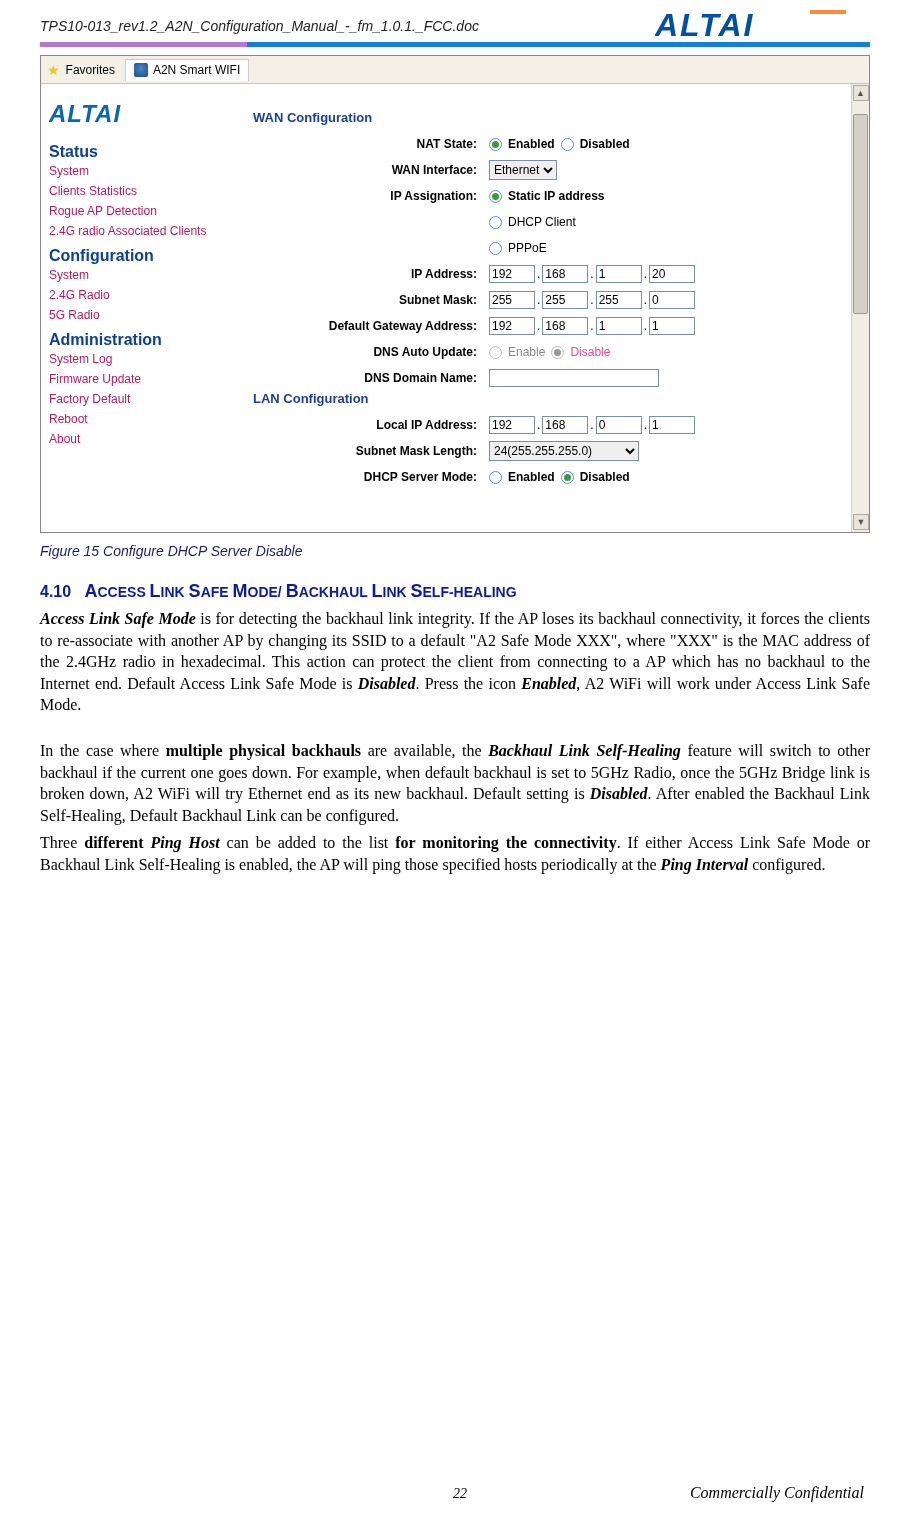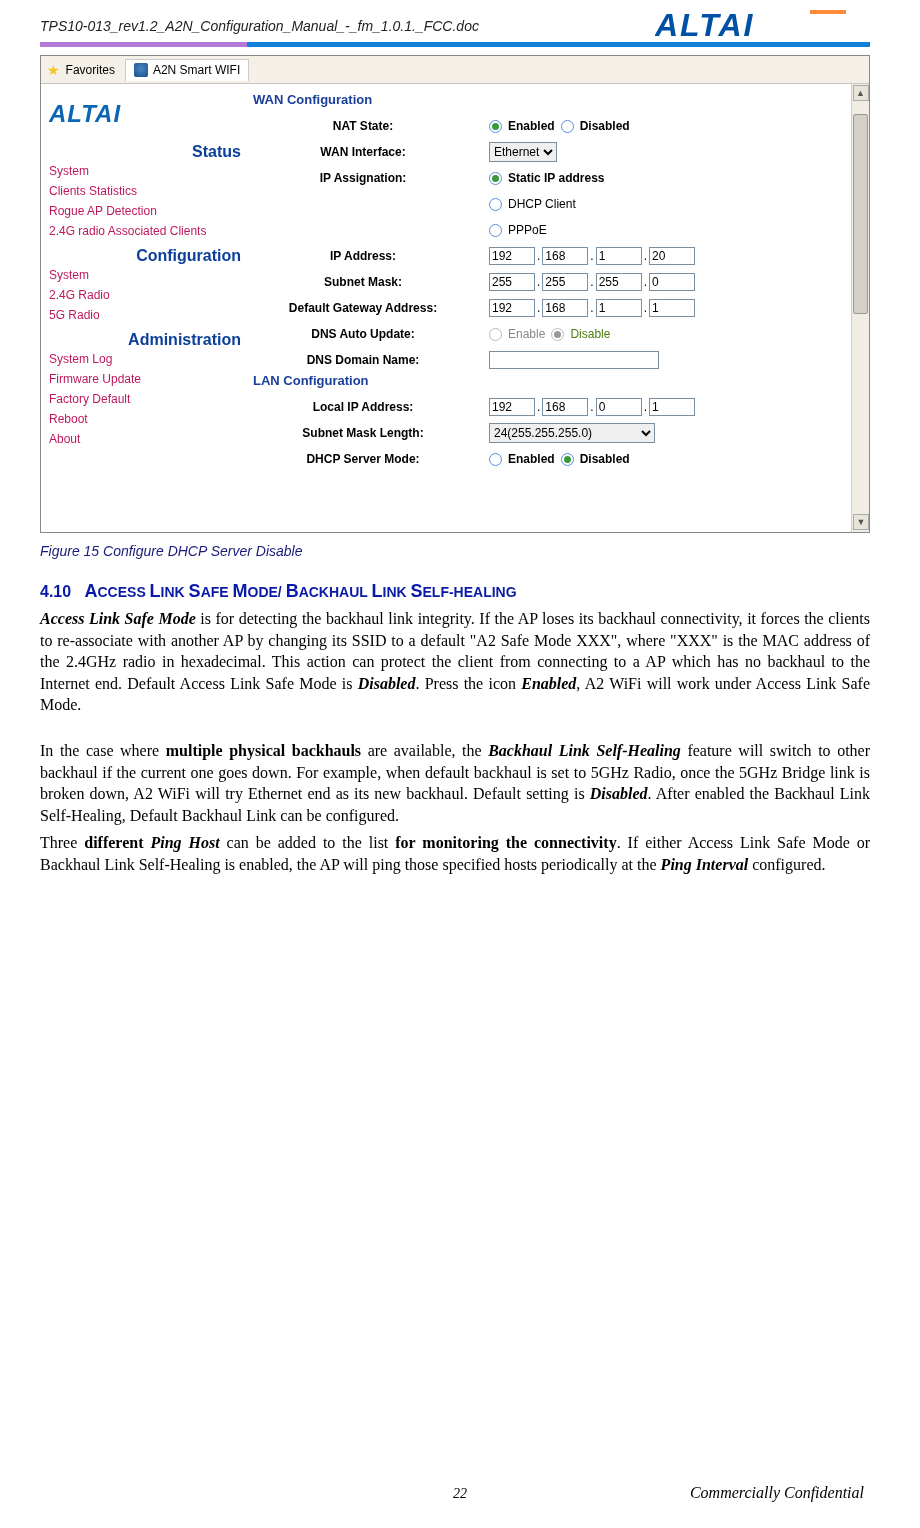--- a/index.html
+++ b/index.html
@@ -12,26 +12,26 @@
     .fav-bar { height: 28px; background: #f4f0e8; border-bottom: 1px solid #c9c4b8; display:flex; align-items:center; font-size:12px; }
     .fav-star { color: #f5c518; margin: 0 6px; font-size:14px; }
     .tab { display:flex; align-items:center; gap:5px; border:1px solid #ccc; border-bottom:none; padding:2px 8px; background:#fff; margin-left:10px; height:22px;}
     .tab-favicon { width:14px; height:14px; background: radial-gradient(circle at 50% 40%, #4a86c1, #1a4d8f); border-radius:2px; }
     .ss-body { display:flex; min-height: 448px; position:relative;}
     .scroll-track { width:18px; background:#f1ede3; border-left:1px solid #d4d0c8; position:relative;}
     .scroll-thumb{ position:absolute; left:1px; right:1px; top:30px; height:200px; background:#d4d0c8; border:1px solid #999; border-radius:2px;}
     .scroll-btn{width:16px;height:16px;background:#e8e4d9;border:1px solid #aaa;margin:1px auto;font-size:9px;text-align:center;line-height:14px;color:#555;}
     .sidebar { width: 208px; padding: 8px 8px 8px 8px; font-size:13px; }
     .logo-in { margin: 4px 0 8px 0; }
-    .side-h { color:#0b3f9a; font-weight:bold; font-size:16px; margin-top:6px;text-align:right; }
+    .side-h { color:#0b3f9a; font-weight:bold; font-size:16px; margin-top:6px; }
     .side-l { color:#be185d; font-size:12px; line-height:20px; cursor:pointer; }
-    .main-panel { flex:1; font-size:12px; padding:8px 20px 0 0; }
+    .main-panel { flex:1; font-size:12px; padding:8px 20px 0 0;margin-top:18px; }
     .cfg-h { color:#1a3f9a; font-weight:bold; font-size:13px; padding-left:4px; margin-bottom:6px; }
     .row { display:flex; align-items:center; min-height:26px; }
-    .lbl { width:240px; text-align:center; font-weight:bold; padding-right:12px; }
+    .lbl { width:240px; text-align:right; font-weight:bold; padding-right:12px; }
     .val { display:flex; align-items:center; gap:6px; flex:1; }
     .ipbox input { width:46px; height:18px; border:1px solid #7a8ea4; padding:0 2px; font-size:12px; text-align:left;}
     .ipbox { display:flex; align-items:center; gap:2px; }
     .radio { width:13px; height:13px; border-radius:50%; border:1px solid #5a8ed6; display:inline-flex; align-items:center; justify-content:center; }
     .radio.on::after { content:''; width:7px; height:7px; border-radius:50%; background:#3a9a3a; }
     .radio.dim { border-color:#bbb; }
     .radio.dim.on::after { background:#999; }
     select.sel { border:1px solid #7a8ea4; height:20px; font-size:12px; }
     input.txt { border:1px solid #7a8ea4; height:18px; font-size:12px; }
     .caption { font-style:italic; font-size:14px; color:#1a1a7a; margin-top:10px; }
@@ -138,38 +138,38 @@
         <div class="row">
             <div class="lbl">Default Gateway Address:</div>
           <div class="val ipbox"><input value="192" style="">.<input value="168" style="">.<input value="1" style="">.<input value="1" style=""></div>
           </div>
         <div class="row">
             <div class="lbl">DNS Auto Update:</div>
           <div class="val">
               <span class="radio dim"></span>
               <span style="color:#888">Enable</span>
           <span class="radio dim on"></span>
-              <span style="color:#4d7c0f">Disable</span>
+              <span style="color:#ec4899">Disable</span>
             </div>
           </div>
         <div class="row">
             <div class="lbl">DNS Domain Name:</div>
           <div class="val">
               <input class="txt" style="width: 170px;">
             </div>
           </div>
         <div class="cfg-h">LAN Configuration</div>
         <div class="row">
             <div class="lbl">Local IP Address:</div>
           <div class="val ipbox"><input value="192" style="">.<input value="168" style="">.<input value="0" style="">.<input value="1" style=""></div>
           </div>
         <div class="row">
             <div class="lbl">Subnet Mask Length:</div>
           <div class="val">
-              <select class="sel" style="width:166px"><option>24(255.255.255.0)</option></select>
+              <select class="sel" style="width:150px"><option>24(255.255.255.0)</option></select>
             </div>
           </div>
         <div class="row">
             <div class="lbl">DHCP Server Mode:</div>
           <div class="val">
               <span class="radio"></span>
               <b>Enabled</b>
           <span class="radio on"></span>
               <b>Disabled</b>
             </div>

